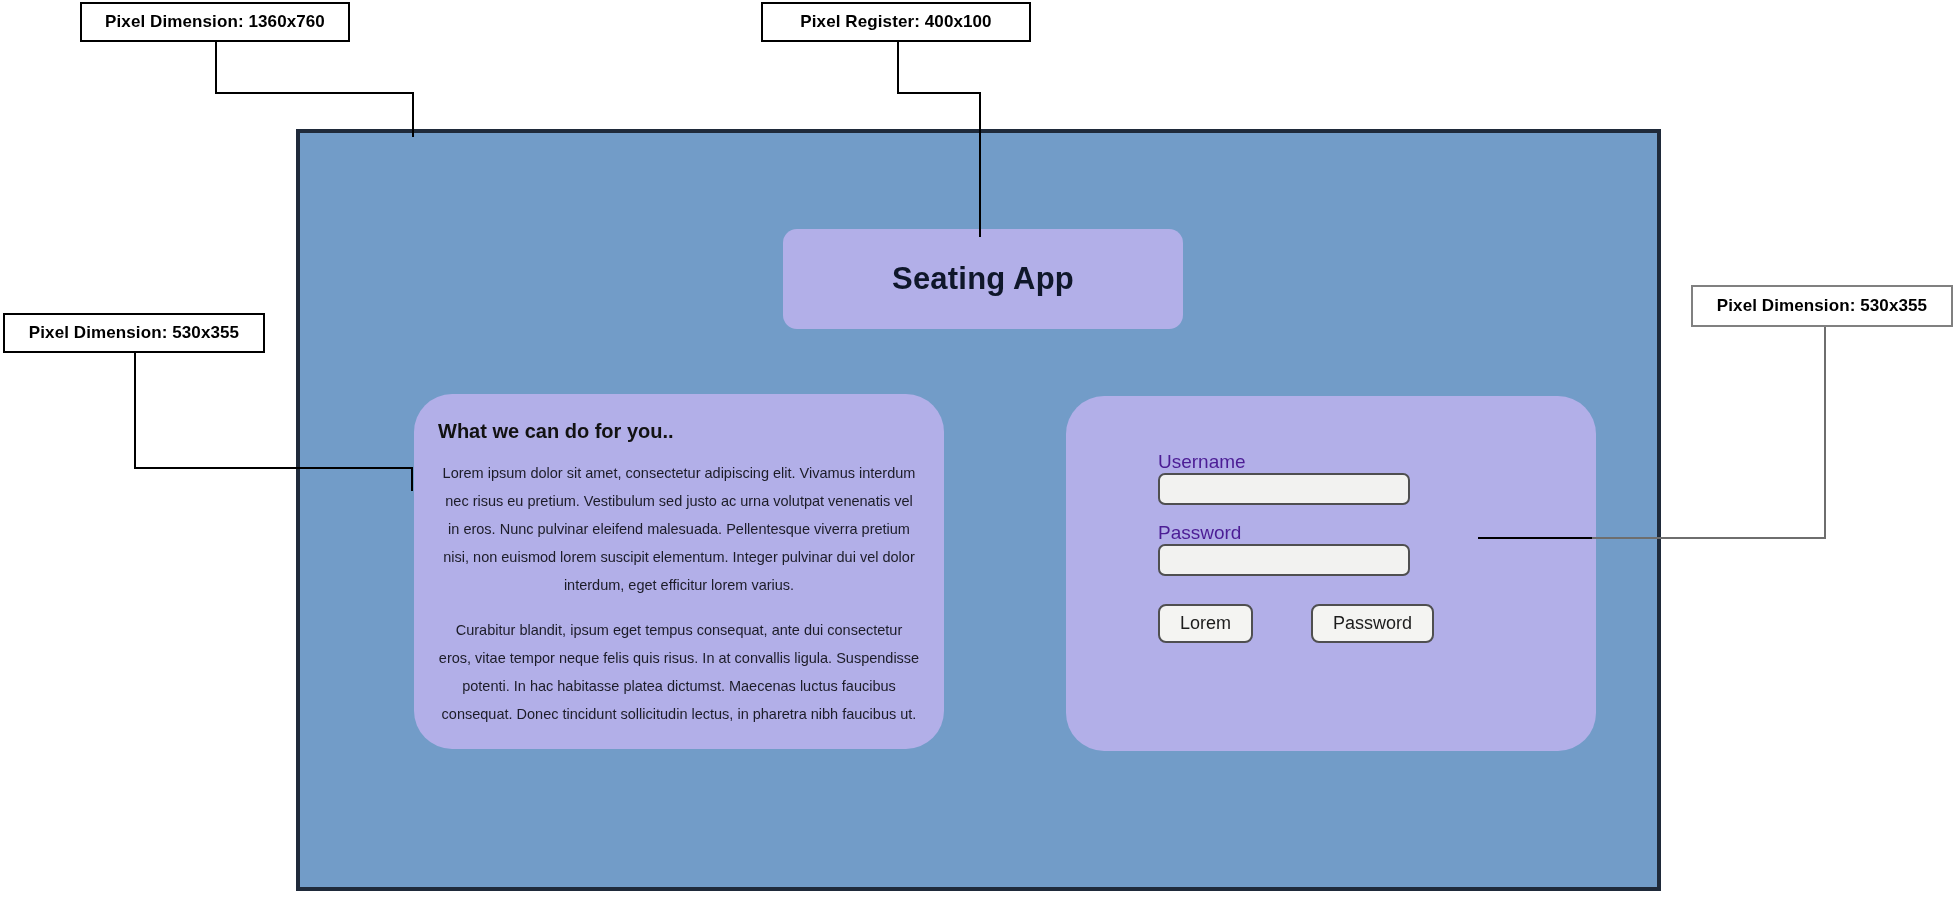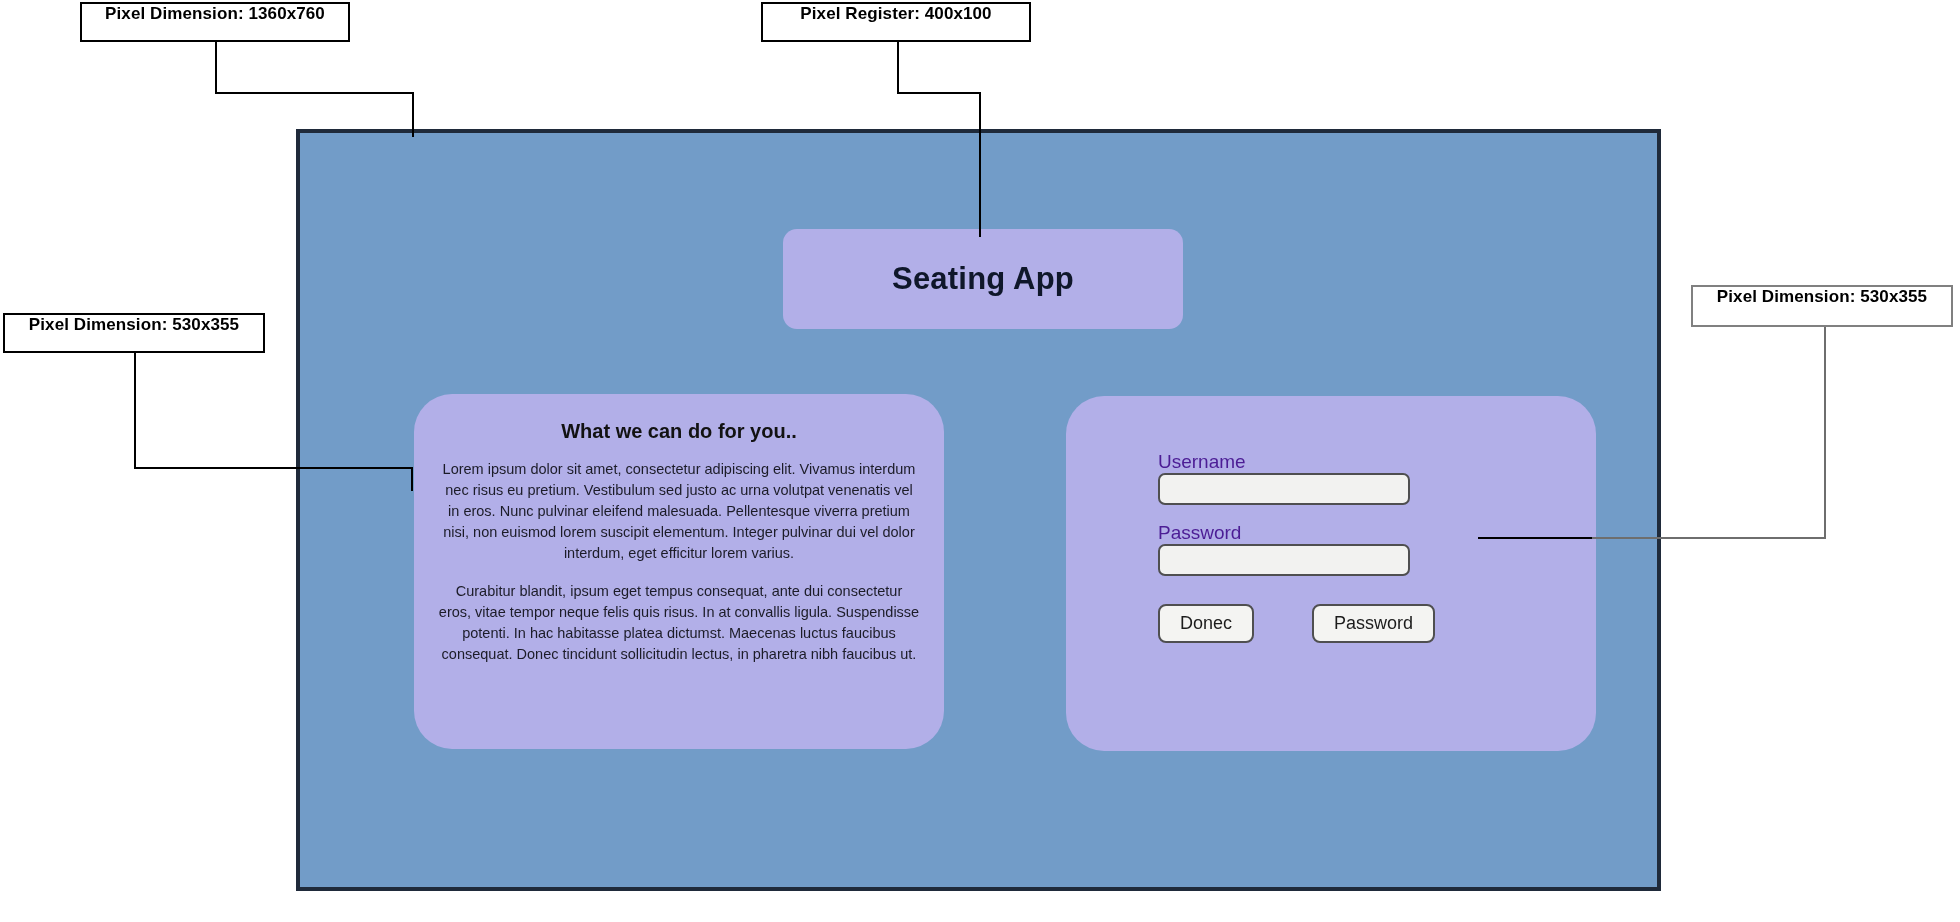--- a/index.html
+++ b/index.html
@@ -17,20 +17,21 @@
     -webkit-font-smoothing: antialiased;
   }
 
   
   .callout {
     position: absolute;
     background: #ffffff;
     border: 2px solid #000000;
     box-sizing: border-box;
     display: flex;
+    align-items: center;
     justify-content: center;
     font-size: 17px;
     font-weight: bold;
     color: #000000;
     letter-spacing: 0.1px;
     white-space: nowrap;
     z-index: 40;
   }
   .callout.gray-border {
     border-color: #808080;
@@ -103,26 +104,25 @@
     height: 355px;
     padding: 56px 0 0 92px;
   }
 
   
   #info-panel .panel-heading {
     margin: 0 0 16px 0;
     font-size: 20px;
     font-weight: bold;
     color: #121212;
-    text-align: center;
   }
   #info-panel .panel-para {
     margin: 0 0 17px 0;
     font-size: 14.5px;
-    line-height: 21px;
+    line-height: 28px;
     color: #1c1c28;
     text-align: center;
   }
   #info-panel .panel-para:last-child { margin-bottom: 17px; }
 
   
   .field-label {
     font-size: 19px;
     color: #4c1d95;
     margin: 0 0 6px 0;
@@ -214,18 +214,18 @@
   </div>
 
   <div class="panel" id="login-panel">
     <label class="field-label" for="username-input">Username</label>
     <input class="text-input" id="username-input" type="text" value="" placeholder="" style="">
 
     <label class="field-label" for="password-input">Password</label>
     <input class="text-input" id="password-input" type="password" value="" placeholder="" style="">
 
     <div class="button-row">
-      <button class="form-button" id="login-button" type="button">Donec</button>
+      <button class="form-button" id="login-button" type="button">Lorem</button>
       <button class="form-button" id="register-button" type="button">Password</button>
     </div>
   </div>
 
 </div>
 
 </body></html>

